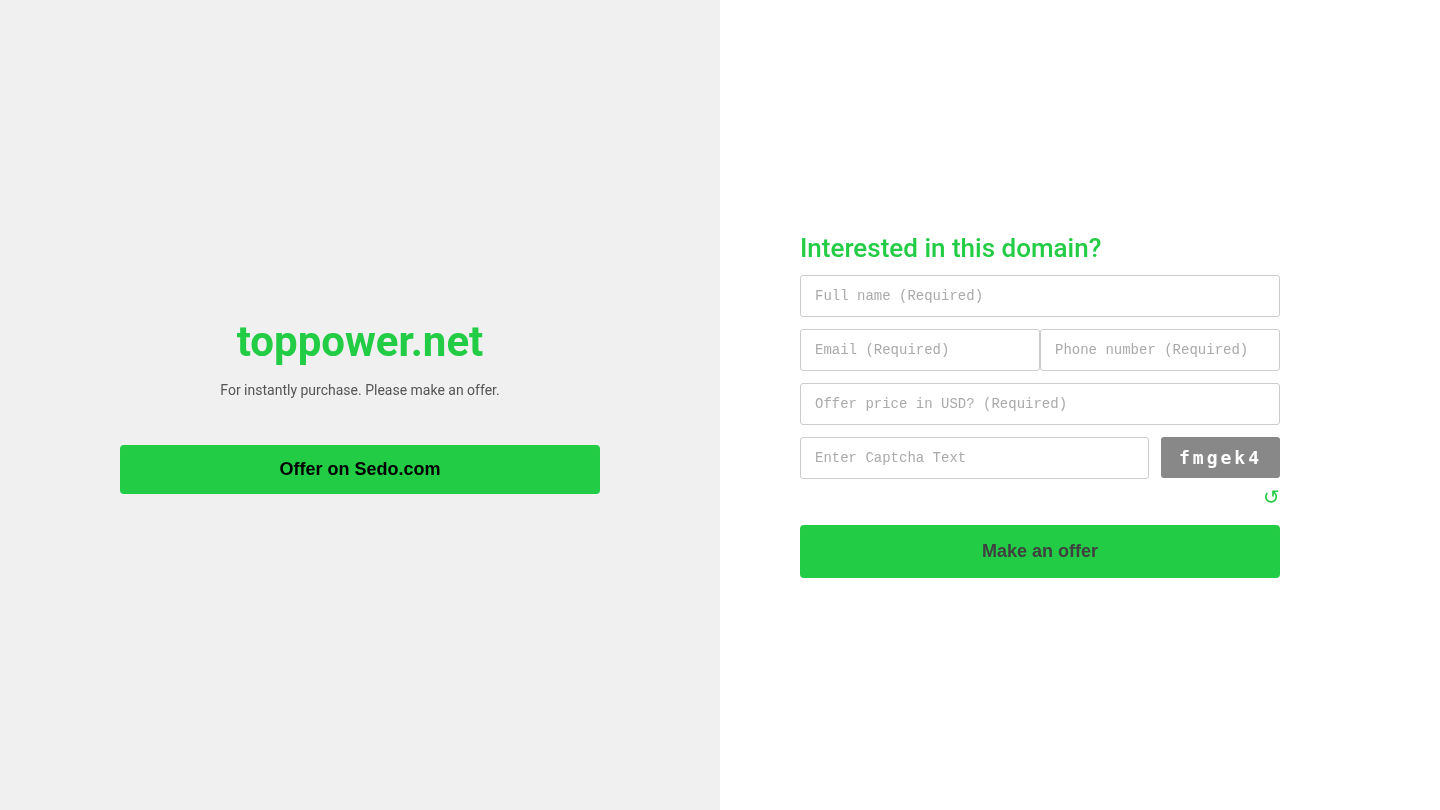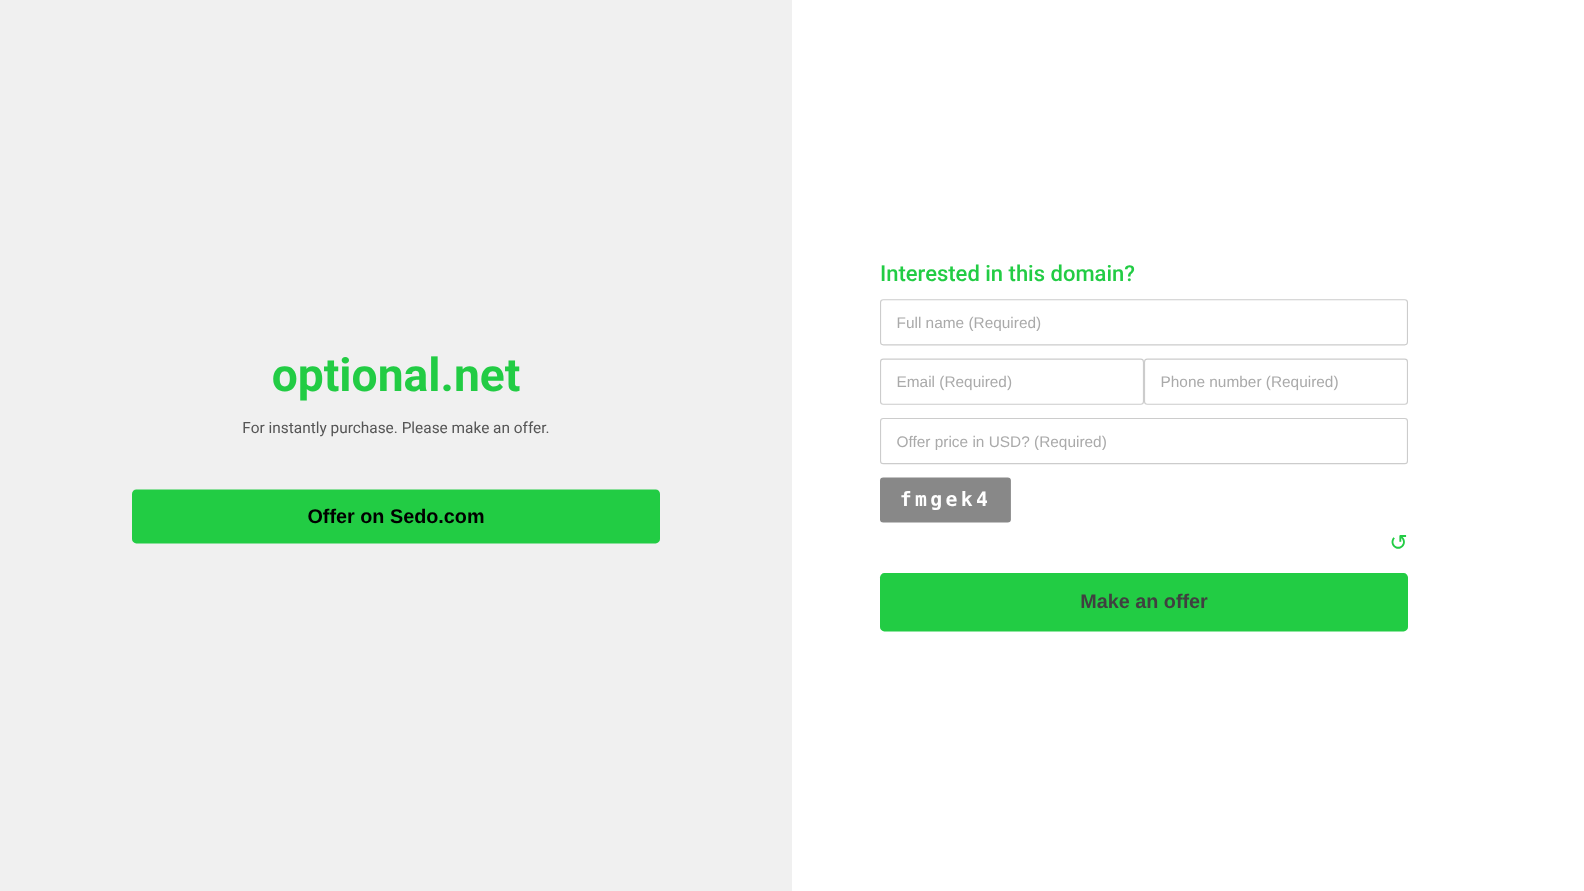--- a/index.html
+++ b/index.html
@@ -64,21 +64,21 @@
       height: 810px;
       background-color: #fff;
       display: flex;
       flex-direction: column;
       align-items: flex-start;
       justify-content: center;
       padding: 60px 80px;
     }
 
     .form-title {
-      font-size: 20px;
+      font-size: 26px;
       color: #22cc44;
       font-weight: 500;
       margin-bottom: 12px;
     }
 
     .form-container {
       width: 100%;
       max-width: 480px;
       display: flex;
       flex-direction: column;
@@ -86,20 +86,21 @@
     }
 
     .form-input {
       width: 100%;
       border: 1px solid #ccc;
       border-radius: 3px;
       padding: 12px 14px;
       font-size: 14px;
       color: #333;
       outline: none;
+      font-family: Liberation Mono, monospace;
     }
 
     .form-input::placeholder {
       color: #aaa;
     }
 
     .form-row {
       display: flex;
     }
 
@@ -172,40 +173,41 @@
       font-weight: 600;
       cursor: pointer;
       text-align: center;
       margin-top: 4px;
     }
   </style>
 </head>
 <body>
 
 <div class="left-panel">
-  <span class="domain-name">optional.net</span>
+  <span class="domain-name">toppower.net</span>
   <p class="for-sale-subtext">For instantly purchase. Please make an offer.</p>
   <button class="offer-sedo-btn">Offer on Sedo.com</button>
 </div>
 
 <div class="right-panel">
   <h2 class="form-title">Interested in this domain?</h2>
   <div class="form-container">
 
     <input class="form-input" type="text" placeholder="Full name (Required)" style="">
 
     <div class="form-row">
       <input class="form-input" type="email" placeholder="Email (Required)" style="">
       <input class="form-input" type="tel" placeholder="Phone number (Required)" style="">
     </div>
 
     <input class="form-input" type="text" placeholder="Offer price in USD? (Required)" style="">
 
 
     <div class="captcha-row">
+      <input class="form-input" type="text" placeholder="Enter Captcha Text" style="">
       <div class="captcha-image">fmgek4</div>
     </div>
 
     <div class="captcha-refresh-row">
       <span class="refresh-icon">↻</span>
     </div>
 
     <button class="make-offer-btn">Make an offer</button>
 
   </div>

